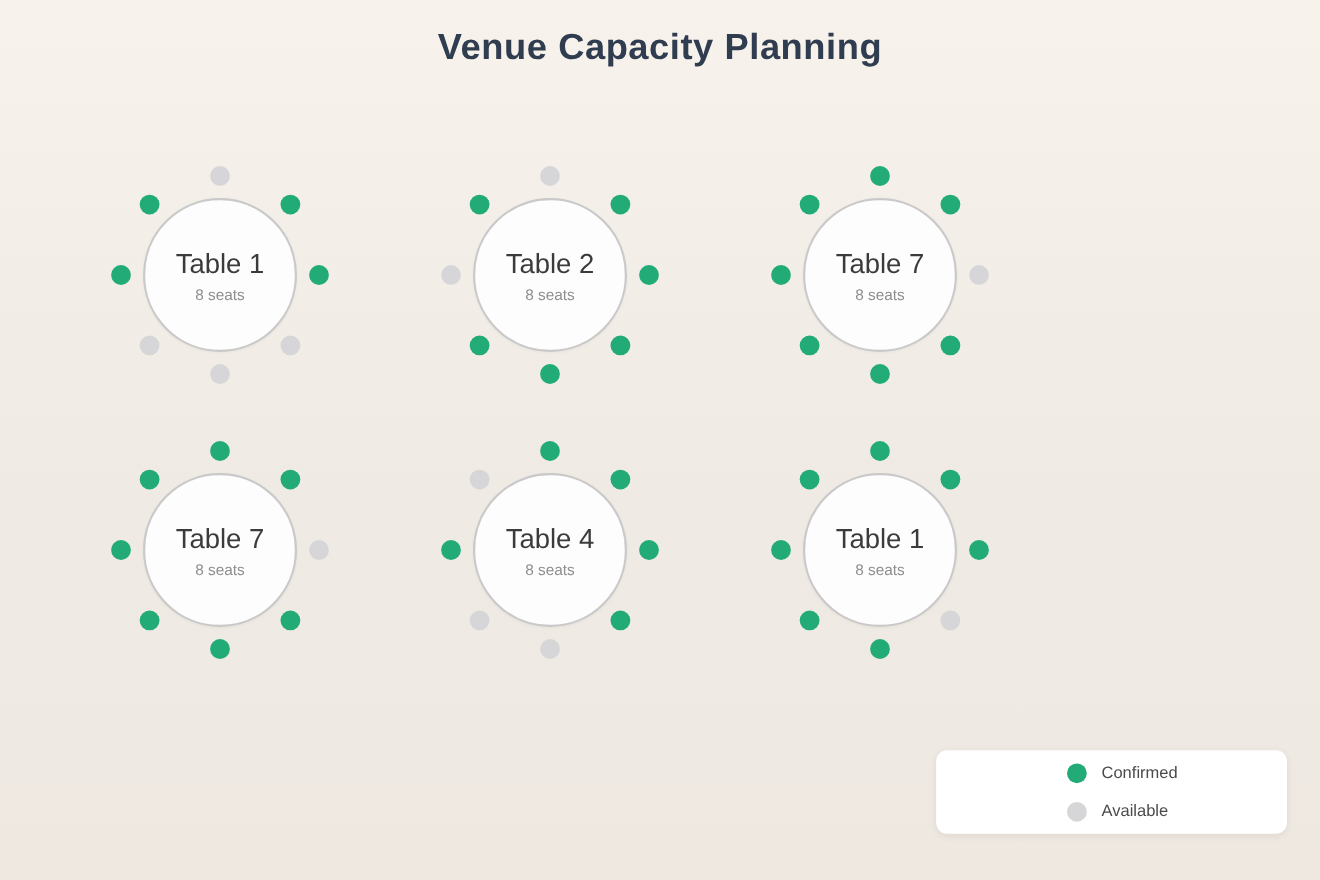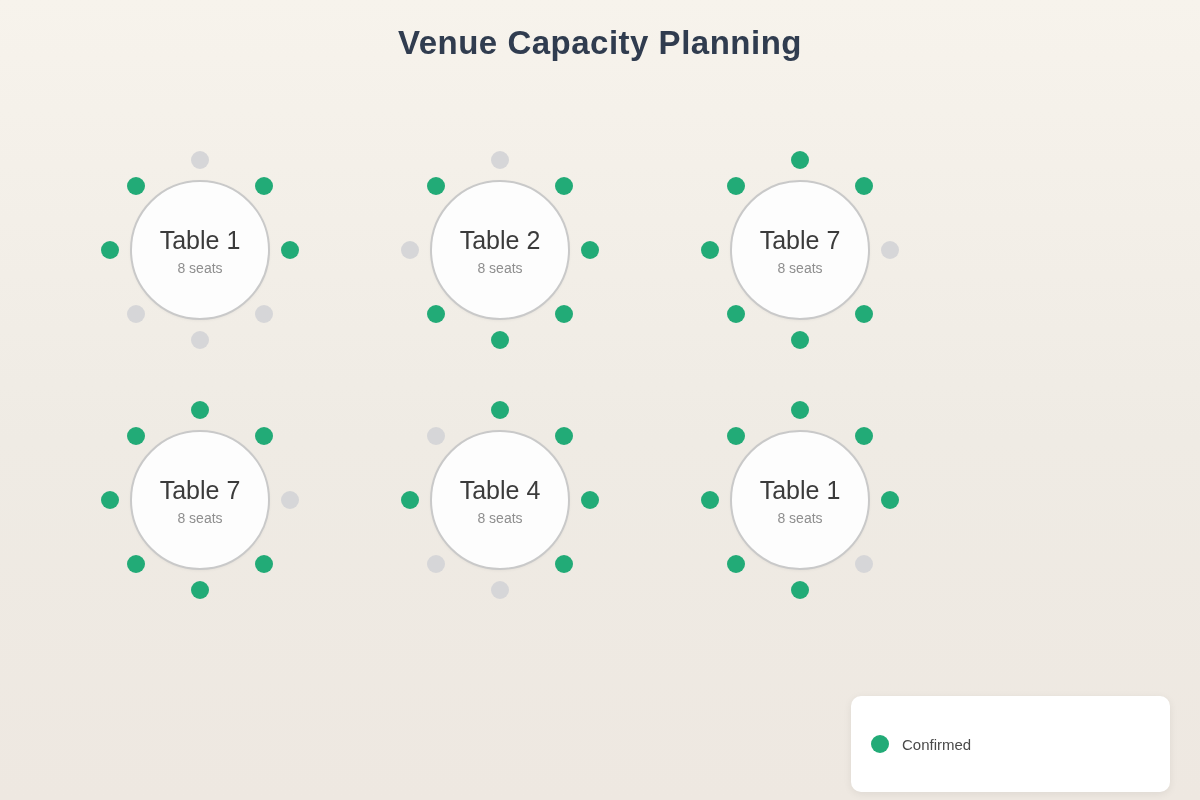--- a/index.html
+++ b/index.html
@@ -28,26 +28,26 @@
   }
   .table-name { font-size: 25px; color: #3b3b3b; line-height: 1.2; }
   .table-capacity { font-size: 14px; color: #8e8e8e; margin-top: 5px; }
   .seat {
     position: absolute; width: 18px; height: 18px; border-radius: 50%;
     margin-left: -9px; margin-top: -9px;
   }
   .seat.confirmed { background: var(--confirmed, #22ab77); }
   .seat.available { background: var(--available, #d6d6d8); }
   .legend {
-    position: absolute; left: 851px; top: 696px;
-    width: 319px; height: 96px; box-sizing: border-box;
+    position: absolute; left: 851px; top: 682px;
+    width: 319px; height: 76px; box-sizing: border-box;
     background: #ffffff; border-radius: 10px;
     box-shadow: 0 2px 8px rgba(0,0,0,0.07);
     display: flex; flex-direction: column; justify-content: center;
-    gap: 17px; padding-left: 20px;
+    gap: 17px; padding-left: 20px; align-items: center;
   }
   .legend-item { display: flex; align-items: center; gap: 13px; }
   .legend-dot { width: 18px; height: 18px; border-radius: 50%; flex: 0 0 auto; }
   .legend-dot.confirmed { background: var(--confirmed, #22ab77); }
   .legend-dot.available { background: var(--available, #d6d6d8); }
   .legend-label { font-size: 15px; color: #4a4a4a; }
 </style>
 </head>
 <body>
 
@@ -138,15 +138,19 @@
         <div class="seat confirmed" style="left: -90px; top: 0px;"></div>
         <div class="seat confirmed" style="left: -63.6px; top: -63.6px;"></div>
       </div>
     </div>
   <div class="legend">
     <div id="legend-items" style="display: flex; flex-direction: column; gap: 17px;">
         <div class="legend-item">
     <span class="legend-dot confirmed"></span>
     <span class="legend-label">Confirmed</span>
   </div>
+        <div class="legend-item">
+    <span class="legend-dot available"></span>
+    <span class="legend-label">Available</span>
+  </div>
       </div>
   </div>
 </div>
 
 </body></html>

